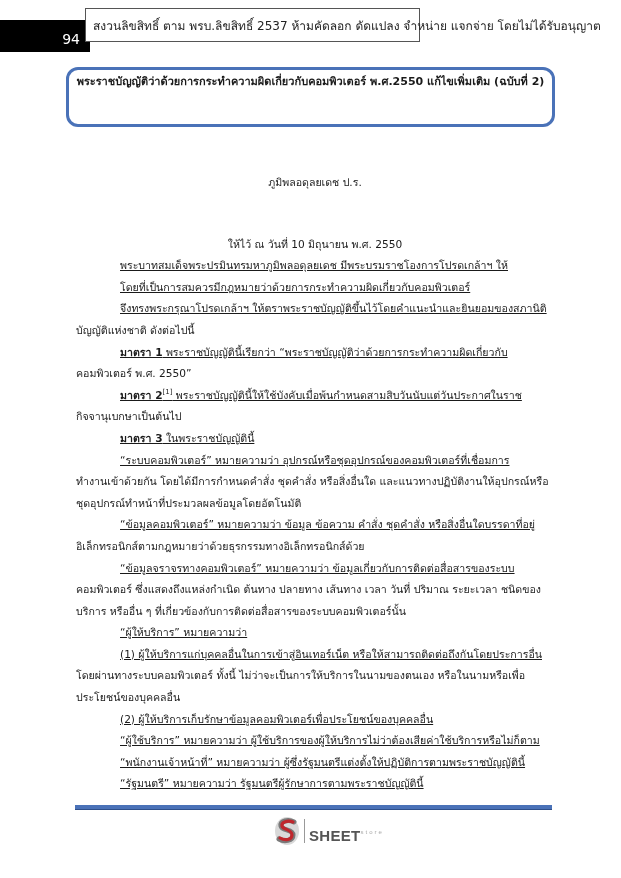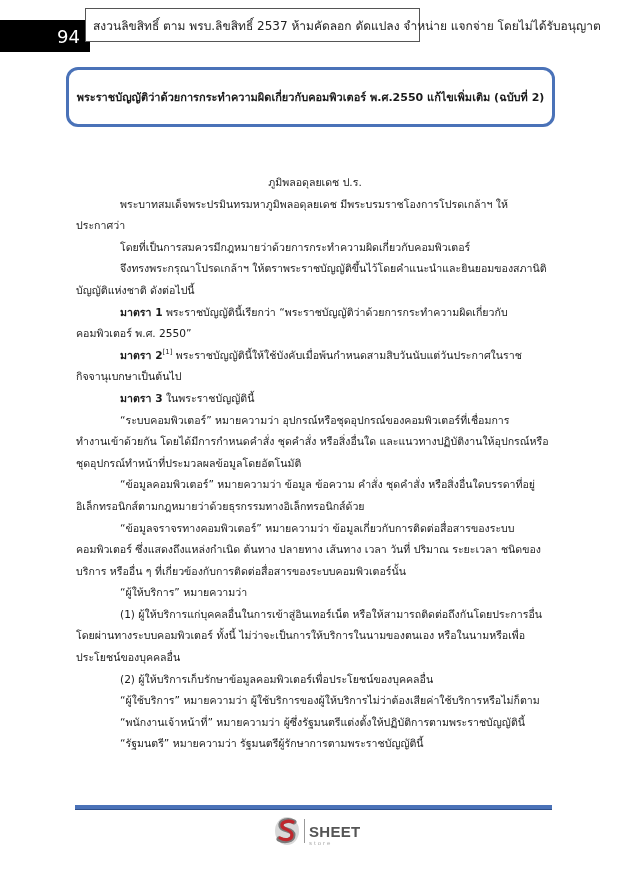--- a/index.html
+++ b/index.html
@@ -4,73 +4,73 @@
 <style>
   html, body { margin:0; padding:0; }
   body {
     width:621px; height:878px; position:relative; overflow:hidden;
     background:#ffffff;
     font-family:"DejaVu Sans", "Liberation Sans", sans-serif;
     color:#1a1a1a;
   }
   .pagenum-block {
     position:absolute; left:0; top:20px; width:90px; height:32px;
-    background:#000; color:#fff; font-size:18px;
+    background:#000; color:#fff; font-size:14px;
     display:flex; align-items:flex-end; justify-content:flex-end;
     padding:0 10px 5px 0; box-sizing:border-box;
   }
   .copyright-box {
     position:absolute; left:85px; top:8px; width:335px; height:34px;
     border:1px solid #555; box-sizing:border-box; background:#fff;
     font-size:12px; color:#222;
     display:flex; align-items:center; padding-left:7px; white-space:nowrap;
   }
   .title-box {
     position:absolute; left:66px; top:67px; width:489px; height:60px;
     border:3px solid #4a72b8; border-radius:12px; box-sizing:border-box;
     text-align:center; font-weight:bold; font-size:11px; line-height:24px;
-    padding-top:16px;
+    padding-top:0;
   }
   .body-text { position:absolute; left:76px; top:132px; width:478px; font-size:10.6px; }
   .line { height:21.6px; line-height:21.6px; white-space:nowrap; overflow:visible; }
   .center { text-align:center;margin-top:40px; }
-  .indent { padding-left:44px; }
+  .indent { padding-left:44px;text-decoration:underline; }
   b.sec { font-weight:bold; }
   sup { font-size:7px; line-height:0; }
   .footer-rule {
     position:absolute; left:75px; top:805px; width:477px; height:4px;
     background:#4a72b8; border-bottom:1px solid #2f4f8a;
   }
   .logo { position:absolute; left:274px; top:815px; height:32px; display:flex; align-items:center; }
   .logo-mark { width:26px; height:30px; }
   .logo-sep { width:1px; height:24px; background:#999; margin:0 4px 0 4px; }
-  .logo-text { display:flex; flex-direction:column; line-height:1;margin-top:8px; }
+  .logo-text { display:flex; flex-direction:row; line-height:1;margin-top:8px; }
   .logo-main { font-family:"Liberation Sans", sans-serif; font-weight:bold; font-size:15px; color:#555; letter-spacing:0.3px; }
   .logo-sub { font-family:"Liberation Sans", sans-serif; font-size:6px; color:#aaa; letter-spacing:2px; margin-top:1px; }
 </style>
 </head>
 <body>
 
 <div class="pagenum-block">
   <span>94</span>
 </div>
 
 <div class="copyright-box">
   <span>สงวนลิขสิทธิ์ ตาม พรบ.ลิขสิทธิ์ 2537 ห้ามคัดลอก ดัดแปลง จำหน่าย แจกจ่าย โดยไม่ได้รับอนุญาต</span>
 </div>
 
 <div class="title-box">
   <div>พระราชบัญญัติว่าด้วยการกระทำความผิดเกี่ยวกับคอมพิวเตอร์ พ.ศ.2550 แก้ไขเพิ่มเติม (ฉบับที่ 2)</div>
 </div>
 
 <div class="body-text">
   <div class="line center">ภูมิพลอดุลยเดช ป.ร.</div>
+  <div class="line center">ให้ไว้ ณ วันที่ 10 มิถุนายน พ.ศ. 2550</div>
 
   <div class="line indent">พระบาทสมเด็จพระปรมินทรมหาภูมิพลอดุลยเดช มีพระบรมราชโองการโปรดเกล้าฯ ให้</div>
-  <div class="line">ประกาศว่า</div>
   <div class="line indent">โดยที่เป็นการสมควรมีกฎหมายว่าด้วยการกระทำความผิดเกี่ยวกับคอมพิวเตอร์</div>
   <div class="line indent">จึงทรงพระกรุณาโปรดเกล้าฯ ให้ตราพระราชบัญญัติขึ้นไว้โดยคำแนะนำและยินยอมของสภานิติ</div>
   <div class="line">บัญญัติแห่งชาติ ดังต่อไปนี้</div>
 
   <div class="line indent"><b class="sec">มาตรา 1</b><span> พระราชบัญญัตินี้เรียกว่า “พระราชบัญญัติว่าด้วยการกระทำความผิดเกี่ยวกับ</span></div>
   <div class="line">คอมพิวเตอร์ พ.ศ. 2550”</div>
 
   <div class="line indent"><b class="sec">มาตรา 2</b><sup>[1]</sup><span>  พระราชบัญญัตินี้ให้ใช้บังคับเมื่อพ้นกำหนดสามสิบวันนับแต่วันประกาศในราช</span></div>
   <div class="line">กิจจานุเบกษาเป็นต้นไป</div>
 

